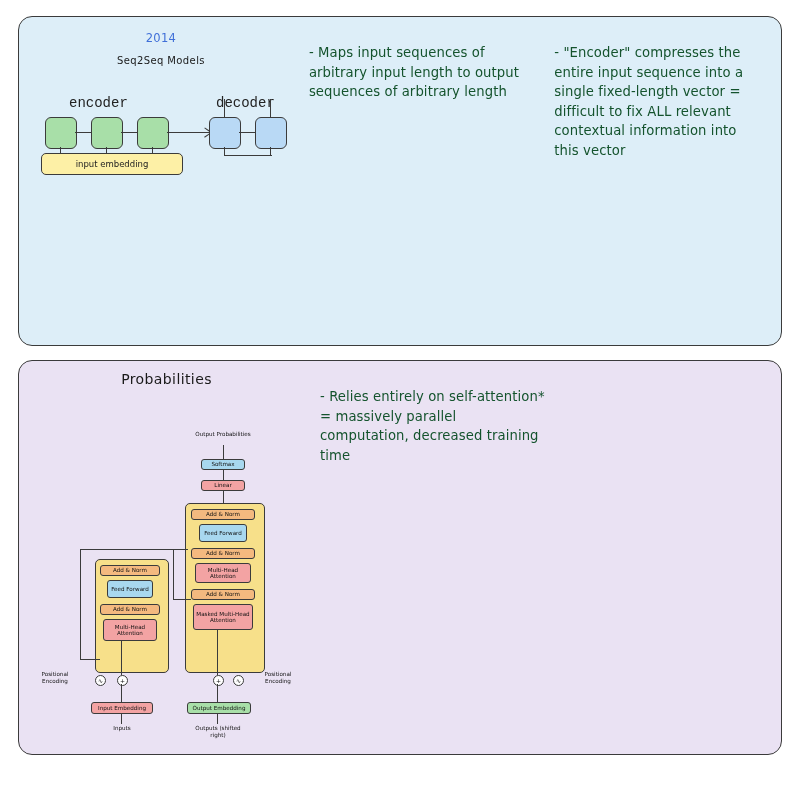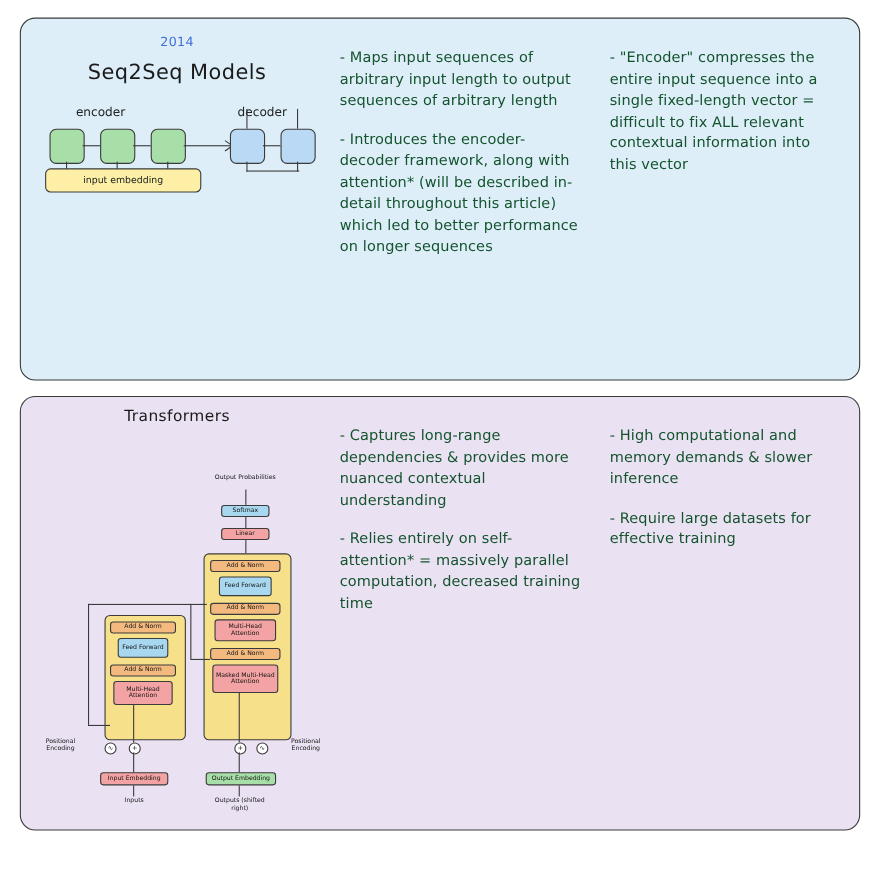--- a/index.html
+++ b/index.html
@@ -61,21 +61,21 @@
 
   .year {
     color: #3f6fd8;
     font-size: 11.5px;
     text-align: center;
     margin-top: 14px;
     letter-spacing: 0.3px;
   }
   .panel-title {
     text-align: center;
-    font-size: 19px;
+    font-size: 10px;
     color: #1a1a1a;
     margin-top: 10px;
     letter-spacing: 0.4px;
   }
   .panel-tr .panel-title { font-size: 14px; }
 
   .bullets p {
     margin: 0 0 16px 0;
     font-size: 13.2px;
     line-height: 1.48;
@@ -95,22 +95,23 @@
   
   .seq-wrap {
     position: absolute;
     left: 22px;
     top: 78px;
     width: 255px;
     height: 120px;
   }
   .lbl {
     position: absolute;
-    font-size: 11px;
+    font-size: 14px;
     color: #222;
+    font-family: Liberation Mono, monospace;
   }
   .cell {
     position: absolute;
     width: 30px;
     height: 30px;
     border: 1.3px solid #3b3b3b;
     border-radius: 6px;
   }
   .cell.enc { background: #a8dfa8; }
   .cell.dec { background: #b9d9f5; }
@@ -225,32 +226,31 @@
         <div class="arrow-line" style="left:19px; top:52px; width:1.2px; height:8px;"></div>
         <div class="arrow-line" style="left:65px; top:52px; width:1.2px; height:8px;"></div>
         <div class="arrow-line" style="left:111px; top:52px; width:1.2px; height:8px;"></div>
 
         <div class="embed-box">input embedding</div>
       </div>
     </div>
 
     <div class="col-text bullets">
       <p>- Maps input sequences of arbitrary input length to output sequences of arbitrary length</p>
-      <p>- Introduces the encoder-decoder framework, along with attention* (will be described in-detail throughout this article) which led to better performance on longer sequences</p>
     </div>
 
     <div class="col-text narrow bullets">
       <p>- "Encoder" compresses the entire input sequence into a single fixed-length vector = difficult to fix ALL relevant contextual information into this vector</p>
     </div>
   </div>
 
   <div class="panel panel-tr">
 
     <div class="col-diagram">
-      <div class="panel-title">Transformers</div>
+      <div class="panel-title">Probabilities</div>
 
       <div class="tr-wrap">
 
         <div class="tlabel" style="left:160px; top:0; width:60px;">Output Probabilities</div>
         <div class="vline" style="left:190px; top:14px; height:14px;"></div>
 
         <div class="tbox c-blue" style="left:168px; top:28px; width:44px; height:11px;">Softmax</div>
         <div class="vline" style="left:190px; top:39px; height:10px;"></div>
         <div class="tbox c-pink" style="left:168px; top:49px; width:44px; height:11px;">Linear</div>
         <div class="vline" style="left:190px; top:60px; height:12px;"></div>
@@ -292,23 +292,18 @@
 
         <div class="vline" style="left:88px; top:283px; height:10px;"></div>
         <div class="vline" style="left:184px; top:283px; height:10px;"></div>
 
         <div class="tlabel" style="left:66px; top:294px; width:46px;">Inputs</div>
         <div class="tlabel" style="left:156px; top:294px; width:58px;">Outputs (shifted right)</div>
       </div>
     </div>
 
     <div class="col-text bullets">
-      <p>- Captures long-range dependencies &amp; provides more nuanced contextual understanding</p>
       <p>- Relies entirely on self-attention* = massively parallel computation, decreased training time</p>
     </div>
 
-    <div class="col-text narrow bullets">
-      <p>- High computational and memory demands &amp; slower inference</p>
-      <p>- Require large datasets for effective training</p>
-    </div>
   </div>
 
 </div>
 
 </body></html>

